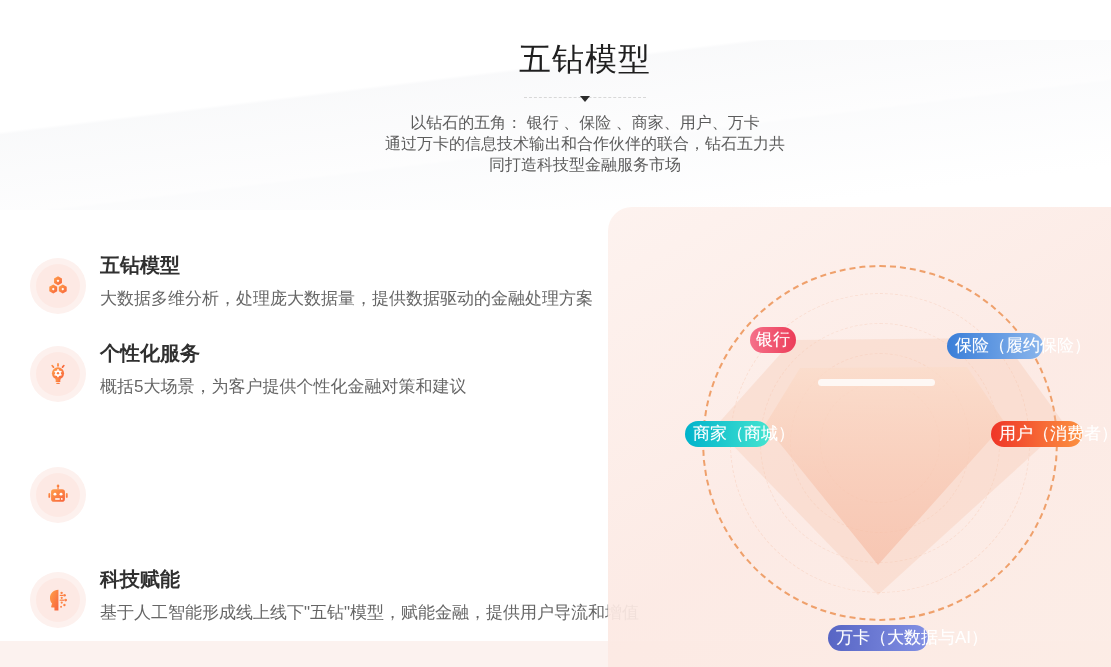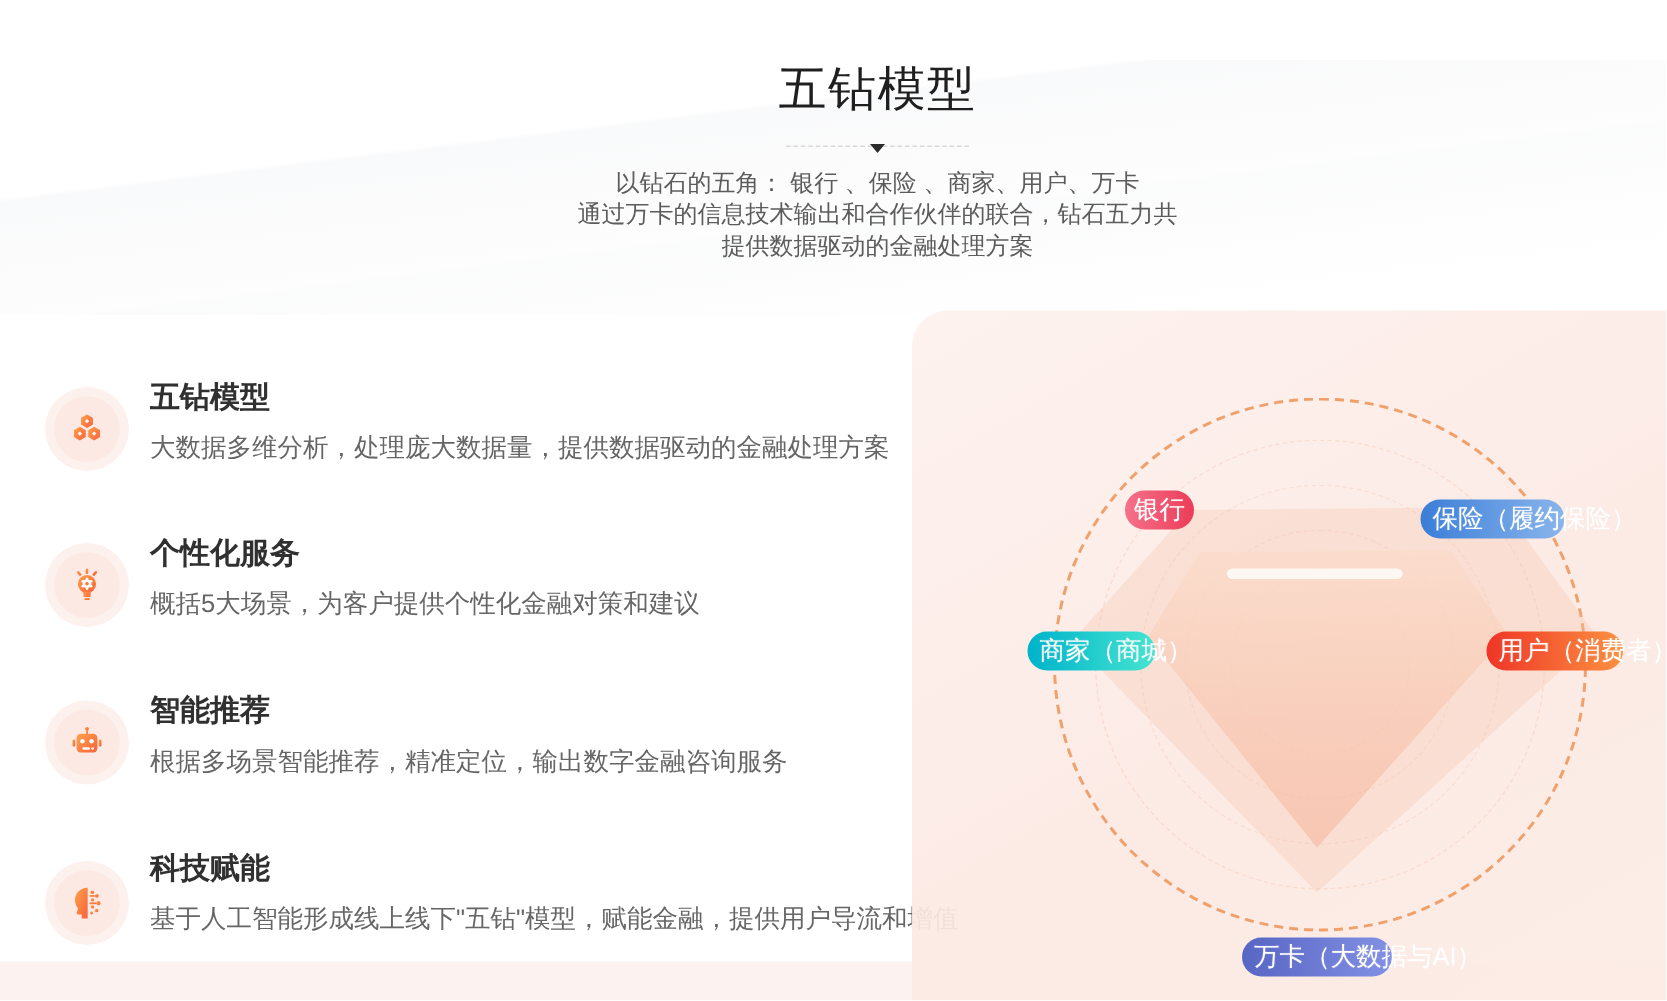--- a/index.html
+++ b/index.html
@@ -29,22 +29,22 @@
   .divider .line { position:absolute; left:0; right:0; top:3px; border-top:1px dashed #d8d8d8; }
   .divider .tri {
     position:absolute; left:50%; top:2px; margin-left:-5px;
     width:0; height:0; border-left:5px solid transparent; border-right:5px solid transparent;
     border-top:6px solid #2b2b2b;
   }
   .subtitle p { font-size:16px; line-height:21px; color:#5c5c5c; }
 
   
   .feature { position:absolute; left:36px; width:640px; display:flex; gap:20px; z-index:1; }
-  .feature.f1 { top:252px; } .feature.f2 { top:356px; }
-  .feature.f3 { top:461px; } .feature.f4 { top:566px;align-items:center; }
+  .feature.f1 { top:252px; } .feature.f2 { top:340px; }
+  .feature.f3 { top:461px; } .feature.f4 { top:566px; }
   .badge {
     flex:0 0 44px; width:44px; height:44px; margin-top:12px; border-radius:50%;
     background:#fde9e4; box-shadow:0 0 0 6px #fdf1ee;
     display:flex; align-items:center; justify-content:center;
   }
   .badge svg { width:26px; height:26px; display:block; }
   .f-title { font-size:20px; line-height:26px; font-weight:700; color:#303030; }
   .f-desc { margin-top:9px; font-size:17px; line-height:24px; color:#666; white-space:nowrap; }
 
   
@@ -84,21 +84,21 @@
 
   <div class="header">
     <h1>五钻模型</h1>
     <div class="divider">
       <span class="line"></span>
       <span class="tri"></span>
     </div>
     <div class="subtitle">
       <p>以钻石的五角： 银行 、保险 、商家、用户、万卡</p>
       <p>通过万卡的信息技术输出和合作伙伴的联合，钻石五力共</p>
-      <p>提供数据驱动的金融处理方案</p>
+      <p>同打造科技型金融服务市场</p>
     </div>
   </div>
 
   <div class="feature f1">
     <div class="badge">
       <svg viewBox="0 0 24 24">
         <defs>
             <linearGradient id="g1" x1="0" y1="0" x2="1" y2="1">
           <stop offset="0" stop-color="#ffa14a"></stop>
               <stop offset="1" stop-color="#f8623c"></stop>
@@ -161,24 +161,20 @@
         <rect x="11.45" y="4.4" width="1.1" height="2.4" fill="url(#g3)"></rect>
         <rect x="5.6" y="6.6" width="12.8" height="11.6" rx="2.6" fill="url(#g3)"></rect>
         <rect x="3.1" y="10.2" width="1.7" height="4.4" rx="0.85" fill="url(#g3)"></rect>
         <rect x="19.2" y="10.2" width="1.7" height="4.4" rx="0.85" fill="url(#g3)"></rect>
         <circle cx="9.2" cy="11.2" r="1.35" fill="#fff"></circle>
         <circle cx="14.8" cy="11.2" r="1.35" fill="#fff"></circle>
         <rect x="9.2" y="14.9" width="4.6" height="1.5" rx="0.75" fill="#fff"></rect>
         <circle cx="15.5" cy="15.65" r="0.8" fill="#fff"></circle>
       </svg>
     </div>
-    <div>
-      <div class="f-title">智能推荐</div>
-      <div class="f-desc">根据多场景智能推荐，精准定位，输出数字金融咨询服务</div>
-    </div>
   </div>
 
   <div class="feature f4">
     <div class="badge">
       <svg viewBox="0 0 24 24">
         <defs>
             <linearGradient id="g4" x1="0" y1="0" x2="1" y2="1">
           <stop offset="0" stop-color="#ffa14a"></stop>
               <stop offset="1" stop-color="#f8623c"></stop>
             </linearGradient>

